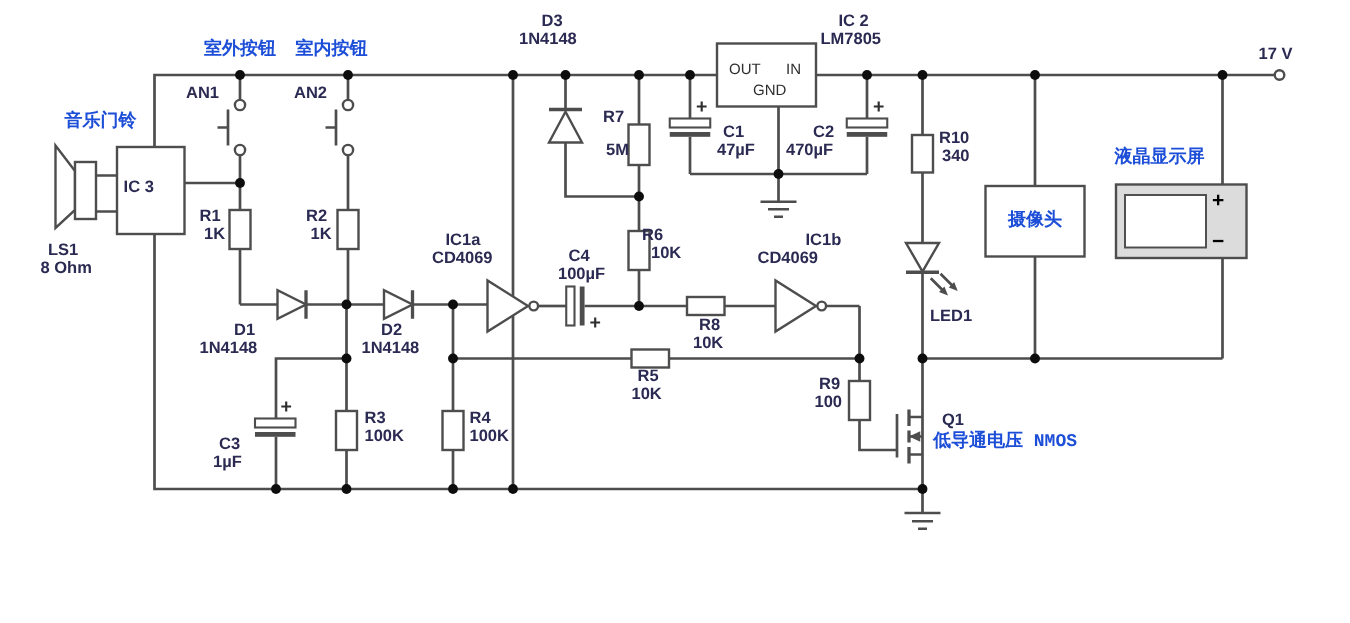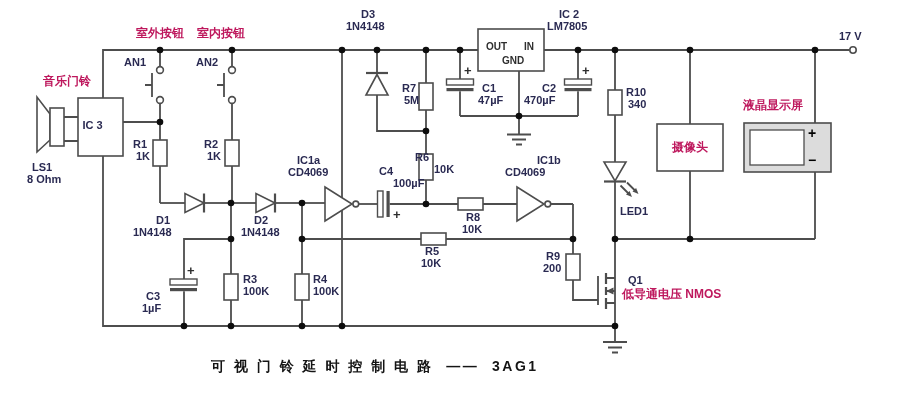--- a/index.html
+++ b/index.html
@@ -6,22 +6,22 @@
   #stage{position:relative;width:900px;height:415px;background:#ffffff;overflow:hidden;
          font-family:"Liberation Sans",sans-serif;}
   #stage svg{position:absolute;left:0;top:0;}
   .w{fill:none;stroke:#4d4d4d;stroke-width:1.8;}
   .sym{fill:#ffffff;stroke:#4d4d4d;stroke-width:1.6;}
   .plate{fill:#ffffff;stroke:#4d4d4d;stroke-width:1.4;}
   .solid{fill:#4d4d4d;stroke:none;}
   .bar{fill:none;stroke:#4d4d4d;stroke-width:2.2;}
   .dot{fill:#0d0d0d;stroke:none;}
   .lbl{position:absolute;font-size:11px;font-weight:700;color:#2a2a52;line-height:1.05;white-space:nowrap;}
-  .zh{position:absolute;font-size:12px;font-weight:700;color:#be185d;line-height:1.05;white-space:nowrap;}
-  .pin{position:absolute;font-size:10px;font-weight:700;color:#2e2e2e;line-height:1;white-space:nowrap;}
+  .zh{position:absolute;font-size:12px;font-weight:700;color:#1d4ed8;line-height:1.05;white-space:nowrap;font-family:Liberation Mono, monospace;}
+  .pin{position:absolute;font-size:10px;font-weight:400;color:#2e2e2e;line-height:1;white-space:nowrap;}
   .sign{position:absolute;font-size:13px;font-weight:700;color:#2e2e2e;line-height:1;}
   .lcdsign{position:absolute;font-size:14px;font-weight:700;color:#000;line-height:1;}
   .caption{position:absolute;font-size:14px;font-weight:700;color:#141414;letter-spacing:2.5px;white-space:pre;}
   .ctr{text-align:center;}
 </style>
 </head>
 <body>
 
 <div id="stage">
 
@@ -250,26 +250,26 @@
 
   <div class="lbl" style="left:243px;top:274px">R3</div>
   <div class="lbl" style="left:243px;top:286px">100K</div>
   <div class="lbl" style="left:313px;top:274px">R4</div>
   <div class="lbl" style="left:313px;top:286px">100K</div>
 
   <div class="lbl" style="left:297px;top:155px">IC1a</div>
   <div class="lbl" style="left:288px;top:167px">CD4069</div>
 
   <div class="lbl" style="left:379px;top:166px">C4</div>
-  <div class="lbl" style="left:393px;top:178px">100µF</div>
+  <div class="lbl" style="left:372px;top:178px">100µF</div>
   <div class="sign" style="left:393px;top:208px">+</div>
 
-  <div class="lbl" style="left:415px;top:152px">R6</div>
+  <div class="lbl" style="left:428px;top:152px">R6</div>
   <div class="lbl" style="left:434px;top:164px">10K</div>
-  <div class="lbl" style="left:402px;top:83px">R7</div>
+  <div class="lbl" style="left:402px;top:73px">R7</div>
   <div class="lbl" style="left:404px;top:95px">5M</div>
 
   <div class="lbl" style="left:361px;top:9px">D3</div>
   <div class="lbl" style="left:346px;top:21px">1N4148</div>
 
   <div class="sign" style="left:464px;top:64px">+</div>
   <div class="lbl" style="left:482px;top:83px">C1</div>
   <div class="lbl" style="left:478px;top:95px">47µF</div>
   <div class="sign" style="left:582px;top:64px">+</div>
   <div class="lbl" style="left:542px;top:83px">C2</div>
@@ -293,19 +293,18 @@
   <div class="lcdsign" style="left:808px;top:153px">−</div>
 
   <div class="lbl" style="left:537px;top:155px">IC1b</div>
   <div class="lbl" style="left:505px;top:167px">CD4069</div>
 
   <div class="lbl" style="left:466px;top:212px">R8</div>
   <div class="lbl" style="left:462px;top:224px">10K</div>
   <div class="lbl" style="left:425px;top:246px">R5</div>
   <div class="lbl" style="left:421px;top:258px">10K</div>
   <div class="lbl" style="left:546px;top:251px">R9</div>
-  <div class="lbl" style="left:543px;top:263px">200</div>
+  <div class="lbl" style="left:543px;top:263px">100</div>
 
   <div class="lbl" style="left:628px;top:275px">Q1</div>
   <div class="zh" style="left:622px;top:288px">低导通电压 NMOS</div>
 
-  <div class="caption" style="left:211px;top:358px">可 视 门 铃 延 时 控 制 电 路  ——  3AG1</div>
 </div>
 
 </body></html>

